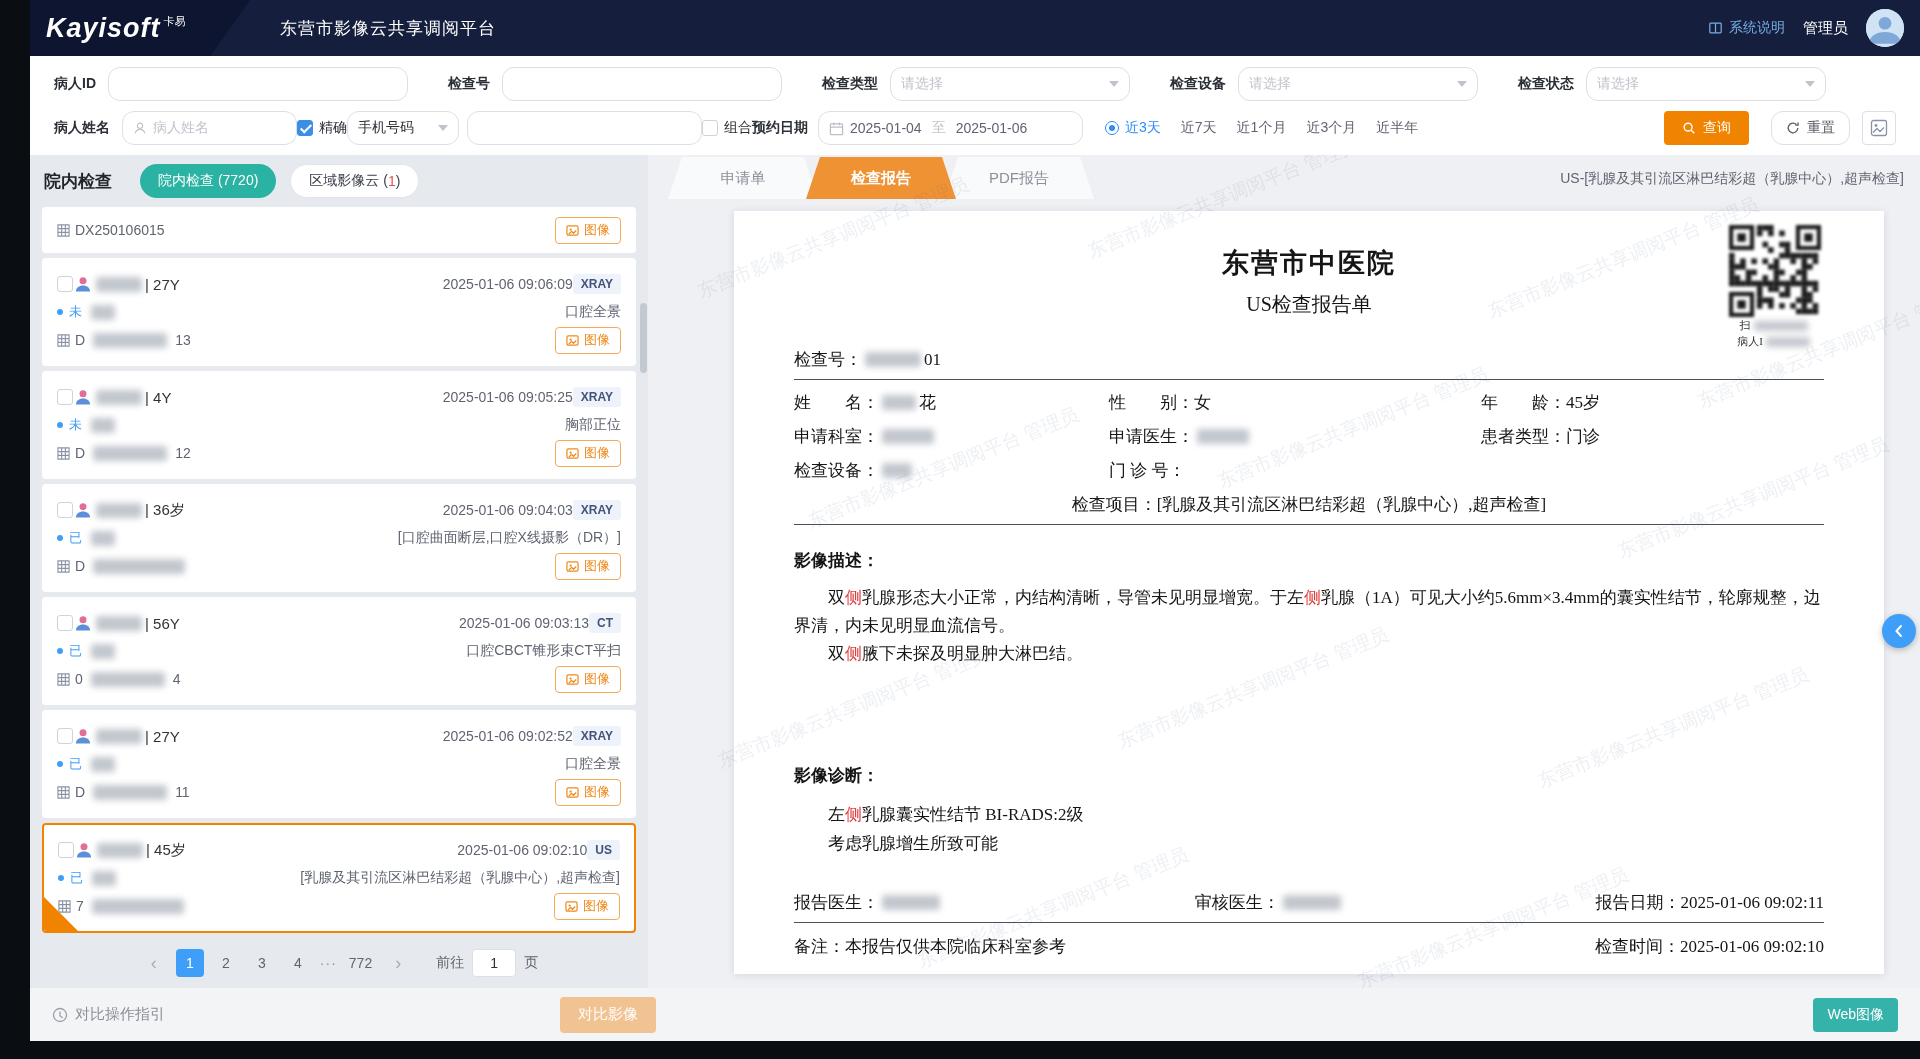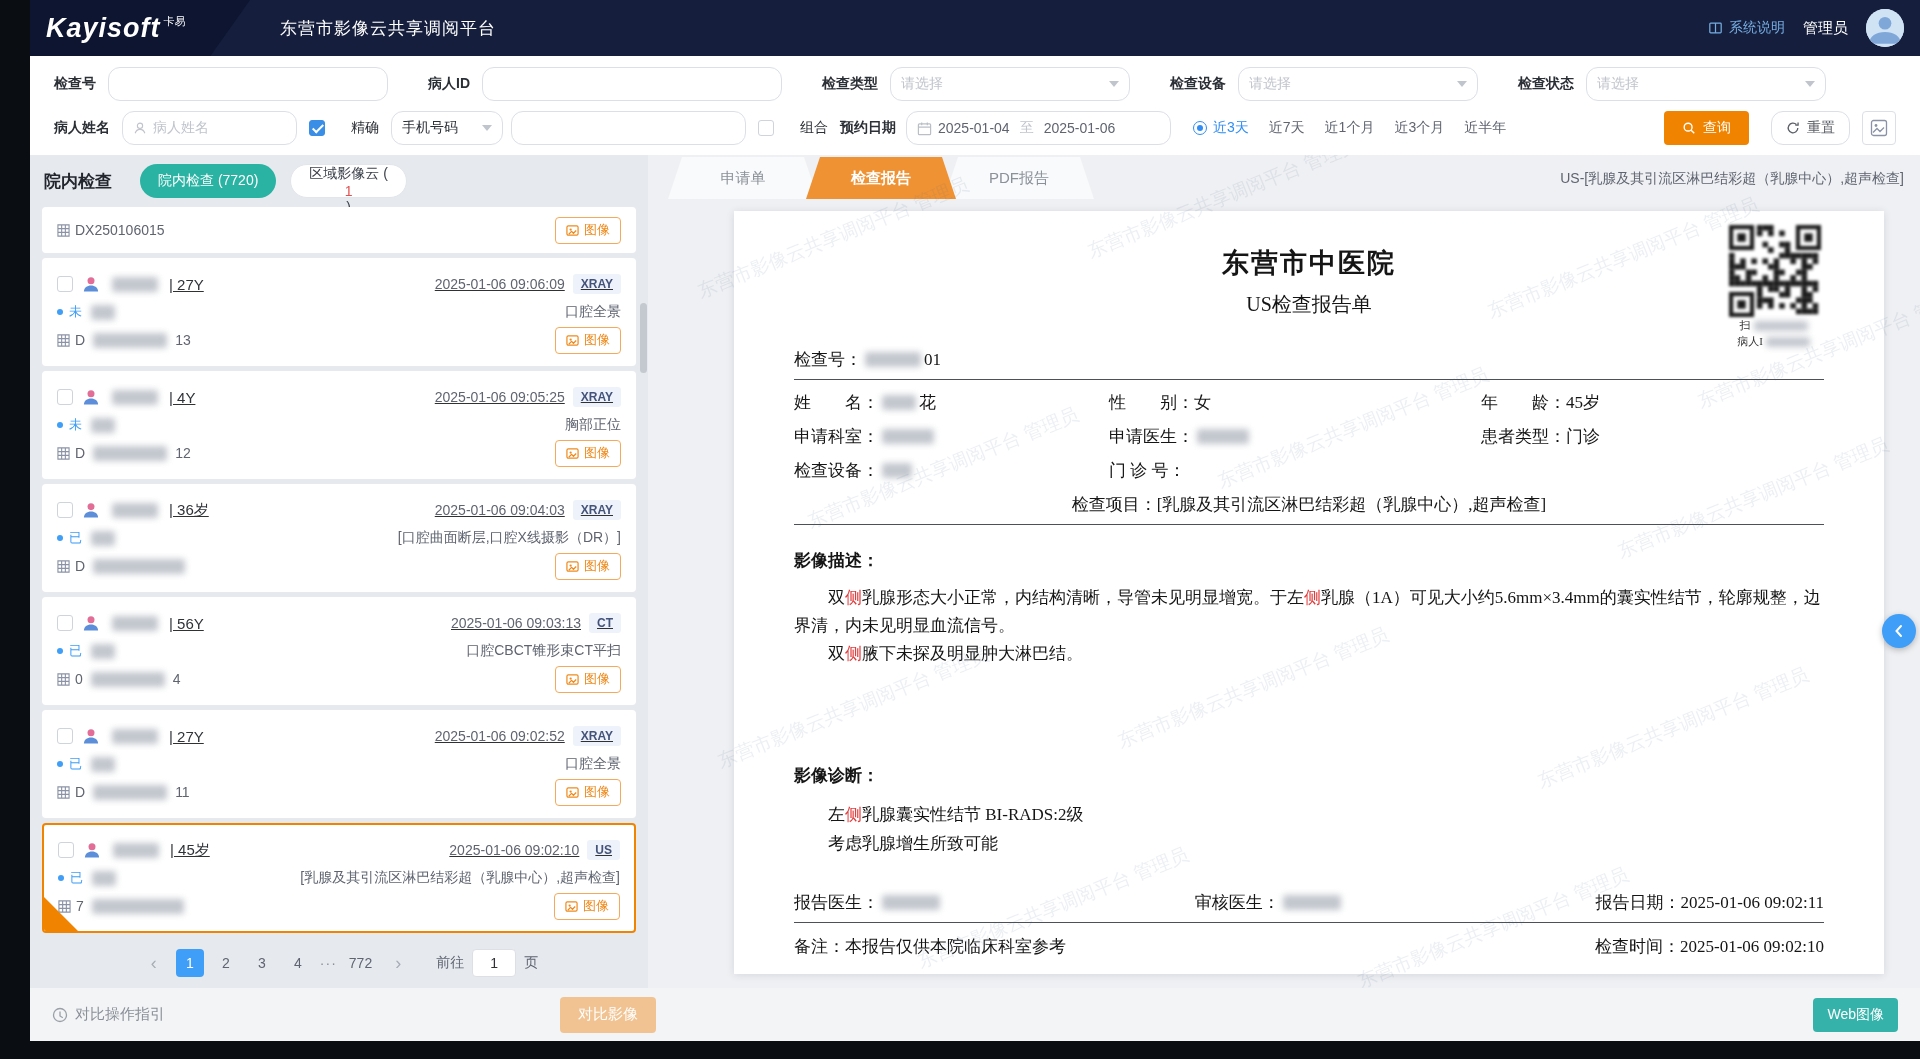--- a/index.html
+++ b/index.html
@@ -31,46 +31,46 @@
   .finput{height:34px;border:1px solid #dcdfe6;border-radius:12px;background:#fff;padding:0 10px;font-size:14px;color:#5f6470;display:flex;align-items:center;gap:6px;}
   input.finput{display:inline-block;}
   input::placeholder{color:#c0c4cc;}
   .placeholder{color:#c0c4cc;}
   .caret{width:0;height:0;border-left:5px solid transparent;border-right:5px solid transparent;border-top:6px solid #c0c4cc;margin-left:auto;}
   .w300{width:300px}.w280{width:280px}.w240{width:240px}.w175{width:175px}.w112{width:112px}.w235{width:235px}.w265{width:265px}
   .cbx{width:16px;height:16px;border:1px solid #cfd3dc;border-radius:3px;background:#fff;display:inline-block;position:relative;flex:none;}
   .cbx.on{background:#3a8ee6;border-color:#3a8ee6;}
   .cbx.on::after{content:"";position:absolute;left:5px;top:1px;width:4px;height:9px;border:solid #fff;border-width:0 2px 2px 0;transform:rotate(45deg);}
   .cbx-label{font-size:14px;color:#2b2f36;margin-left:6px;}
-  .row2-gap{margin-left:12px;display:flex;align-items:center;gap:20px;}
+  .row2-gap{margin-left:0;display:flex;align-items:center;}
   #ranges{display:flex;align-items:center;gap:20px;margin-left:22px;}
   .range-item{display:flex;align-items:center;gap:6px;font-size:14px;color:#5f6470;cursor:pointer;white-space:nowrap;}
   .range-item.on{color:#2f8df5;}
   .radio{width:14px;height:14px;border:1px solid #2f8df5;border-radius:50%;position:relative;display:inline-block;}
   .radio.on::after{content:"";position:absolute;left:3px;top:3px;width:6px;height:6px;border-radius:50%;background:#2f8df5;}
   .btn-search{height:34px;background:#f08300;color:#fff;border-radius:4px;padding:0 18px;display:flex;align-items:center;gap:7px;font-size:14px;margin-left:auto;}
   .btn-reset{height:34px;border:1px solid #dcdfe6;background:#fff;border-radius:12px;color:#5a5e66;padding:0 14px;display:flex;gap:7px;align-items:center;font-size:14px;margin-left:22px;}
   .icon-btn{width:34px;height:34px;border:1px solid #dcdfe6;border-radius:4px;background:#fff;display:flex;align-items:center;justify-content:center;margin-left:12px;}
 
   
   .content{position:absolute;left:30px;top:155px;right:0;bottom:71px;display:flex;}
 
   
   .left-panel{width:618px;background:#e6eaef;display:flex;flex-direction:column;position:relative;flex:none;}
   .panel-head{height:52px;display:flex;align-items:center;padding:0 14px;gap:14px;}
   .panel-title{font-size:17px;font-weight:bold;color:#23262d;margin-right:14px;}
   .pill{height:34px;border-radius:17px;padding:0 18px;display:flex;align-items:center;font-size:14px;white-space:nowrap;}
   .pill.teal{background:#2ab3a3;color:#fff;}
-  .pill.white{background:#fff;color:#3c404a;border:1px solid #e2e5ea;flex-direction:column;}
+  .pill.white{background:#fff;color:#3c404a;border:1px solid #e2e5ea;}
   .pill .red{color:#e25050;}
   .card-list{flex:1;padding:0 12px;overflow:hidden;display:flex;flex-direction:column;gap:5px;}
   .card{background:#fff;border-radius:4px;padding:10px 14px;border:1px solid transparent;position:relative;flex:none;}
   .card.partial{padding:7px 14px;}
   .card.selected{border:2px solid #f08300;overflow:hidden;}
-  .card-r1{display:flex;align-items:center;gap:8px;height:30px;text-decoration:underline;}
+  .card-r1{display:flex;align-items:center;height:30px;}
   .ava{width:20px;height:20px;display:flex;flex:none;}
   .age{font-size:15px;color:#2f3338;}
   .dt{margin-left:auto;font-size:14px;color:#5f6470;}
   .mod{background:#eef2fa;color:#44537a;font-size:12px;font-weight:bold;padding:3px 8px;border-radius:3px;}
   .card-r2{display:flex;align-items:center;height:26px;gap:6px;}
   .sdot{width:6px;height:6px;border-radius:50%;background:#3f9ef7;flex:none;}
   .sread{font-size:13px;color:#3f9ef7;}
   .exam-name{margin-left:auto;font-size:14px;color:#5f6470;text-align:right;white-space:nowrap;overflow:hidden;text-overflow:ellipsis;max-width:470px;}
   .card-r3{display:flex;align-items:center;height:30px;gap:6px;}
   .exno{font-size:14px;color:#5f6470;display:flex;align-items:center;gap:5px;}
@@ -157,26 +157,26 @@
           <circle cx="12" cy="9" r="4" fill="#7fa8d9"></circle>
           <path d="M2 22c0-5 4.5-7.5 10-7.5S22 17 22 22z" fill="#7fa8d9"></path>
         </svg>
     </span>
   </div>
 </div>
 
 <div class="filterbar">
   <div class="frow frow1">
     <div class="fgroup">
+      <span class="flabel">病人ID</span>
+      <input class="finput w300" style="">
+    </div>
+    <div class="fgroup">
       <span class="flabel">检查号</span>
       <input class="finput w280" style="">
-    </div>
-    <div class="fgroup">
-      <span class="flabel">病人ID</span>
-      <input class="finput w300" style="">
     </div>
     <div class="fgroup">
       <span class="flabel">检查类型</span>
       <div class="finput w240">
         <span class="placeholder">请选择</span>
         <span class="caret"></span>
       </div>
     </div>
     <div class="fgroup">
       <span class="flabel">检查设备</span>

